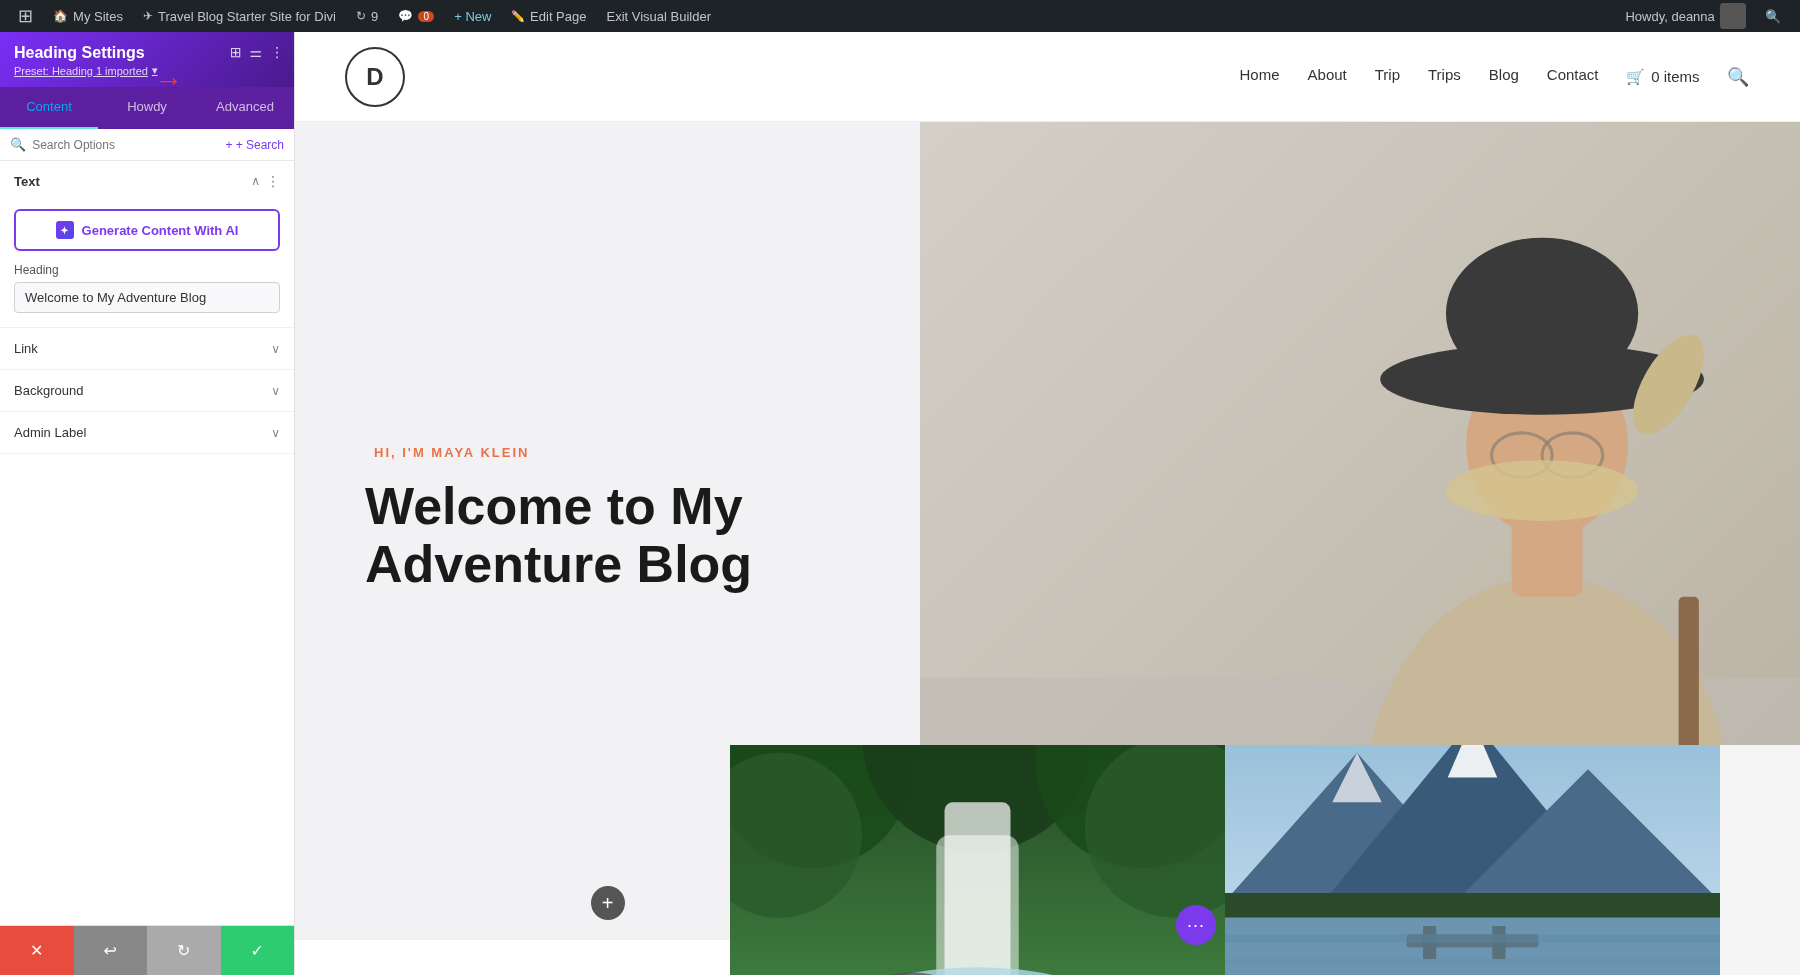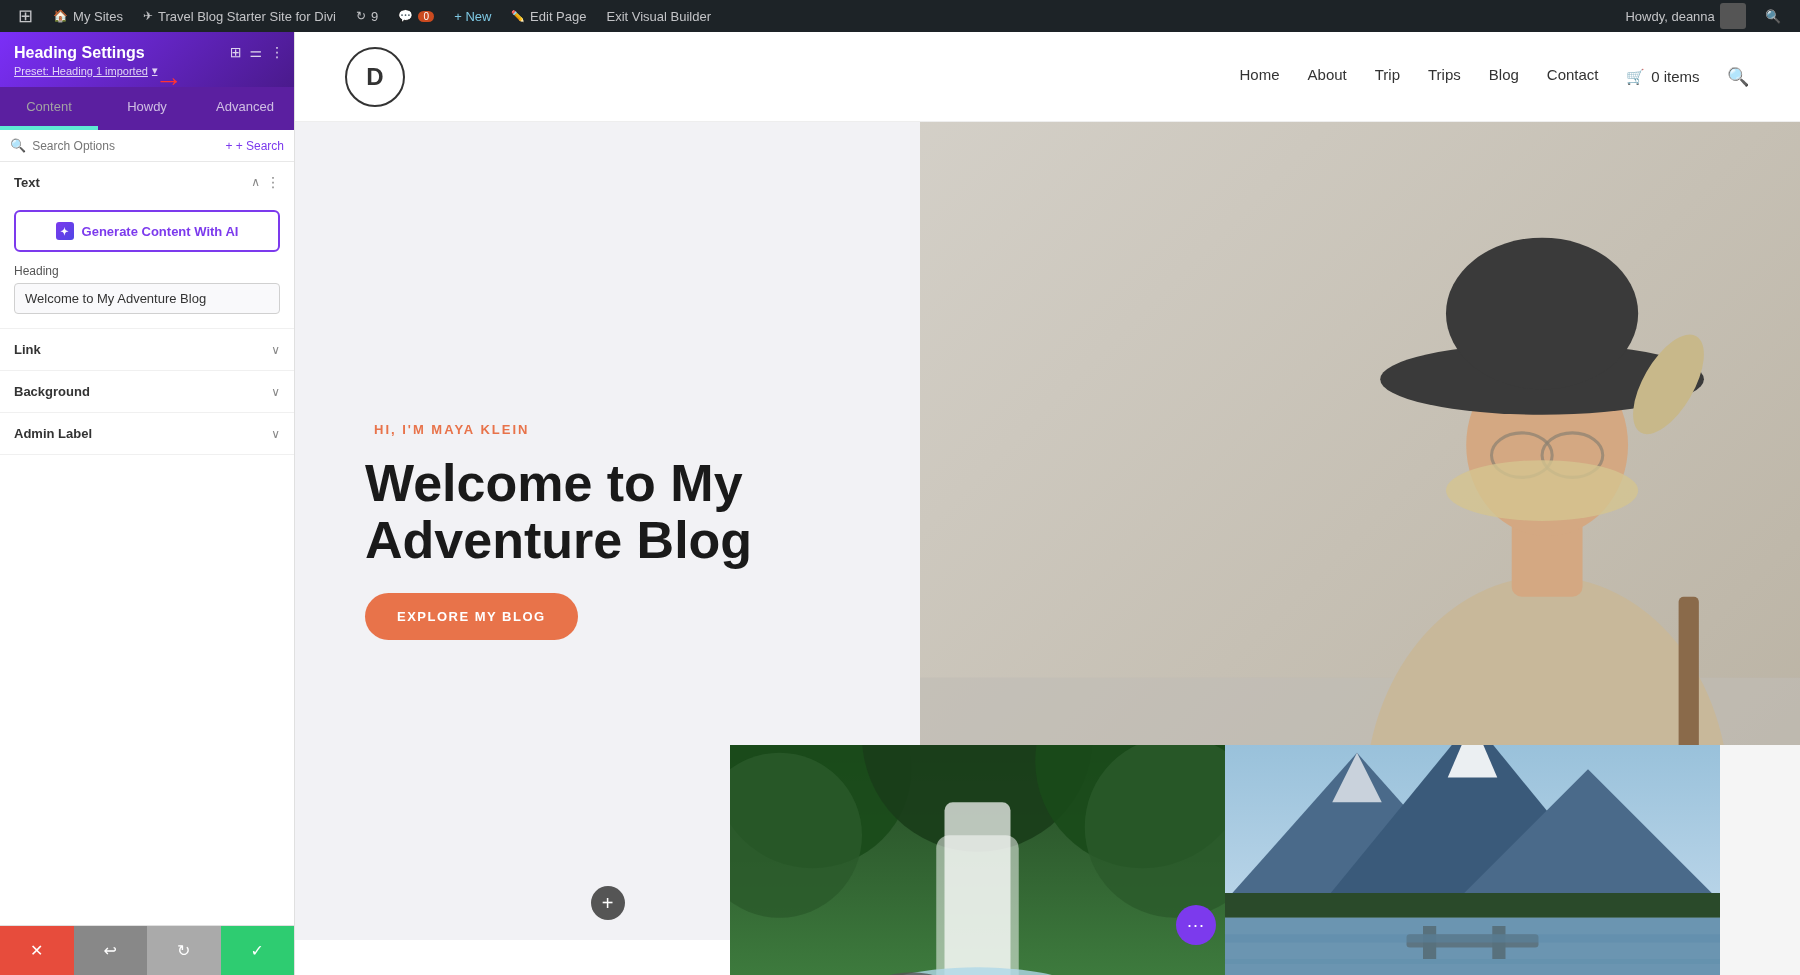--- a/index.html
+++ b/index.html
@@ -108,22 +108,22 @@
       flex: 1;
       text-align: center;
       padding: 12px 8px;
       color: rgba(255,255,255,0.7);
       font-size: 13px;
       font-weight: 500;
       cursor: pointer;
       border-bottom: 3px solid transparent;
     }
     .tab-item.active {
-      color: #a3a3a3;
-      border-bottom: 4px solid #5eead4;
+      color: #0ea5e9;
+      border-bottom: 2px solid #5eead4;
     }
 
     
     .search-bar {
       display: flex;
       align-items: center;
       padding: 8px 10px;
       border-bottom: 1px solid #e8e8e8;
       gap: 6px;
     }
@@ -238,21 +238,21 @@
     .collapsed-section {
       display: flex;
       align-items: center;
       justify-content: space-between;
       padding: 13px 14px;
       cursor: pointer;
       border-bottom: 1px solid #f0f0f0;
     }
     .collapsed-section-label {
       font-size: 13px;
-      font-weight: 700;
+      font-weight: 400;
       color: #333;
     }
 
     
     .bottom-bar {
       height: 50px;
       display: flex;
       border-top: 1px solid #e0e0e0;
     }
     .bottom-btn {
@@ -611,23 +611,20 @@
           </div>
           <span class="nav-search-icon">🔍</span>
         </nav>
       </div>
 
       <div class="hero-section">
 
         <div class="hero-left">
           <div class="hero-subtitle">HI, I'M MAYA KLEIN</div>
           <h1 class="hero-title">Welcome to My Adventure Blog</h1>
-          <button class="hero-cta">
-            <span>EXPLORE MY BLOG</span>
-          </button>
 
           <button class="add-content-btn">
             <span>+</span>
           </button>
         </div>
 
         <div class="hero-right">
           
           <svg width="100%" height="100%" viewBox="0 0 870 870" preserveAspectRatio="xMidYMid slice">
             <defs>

